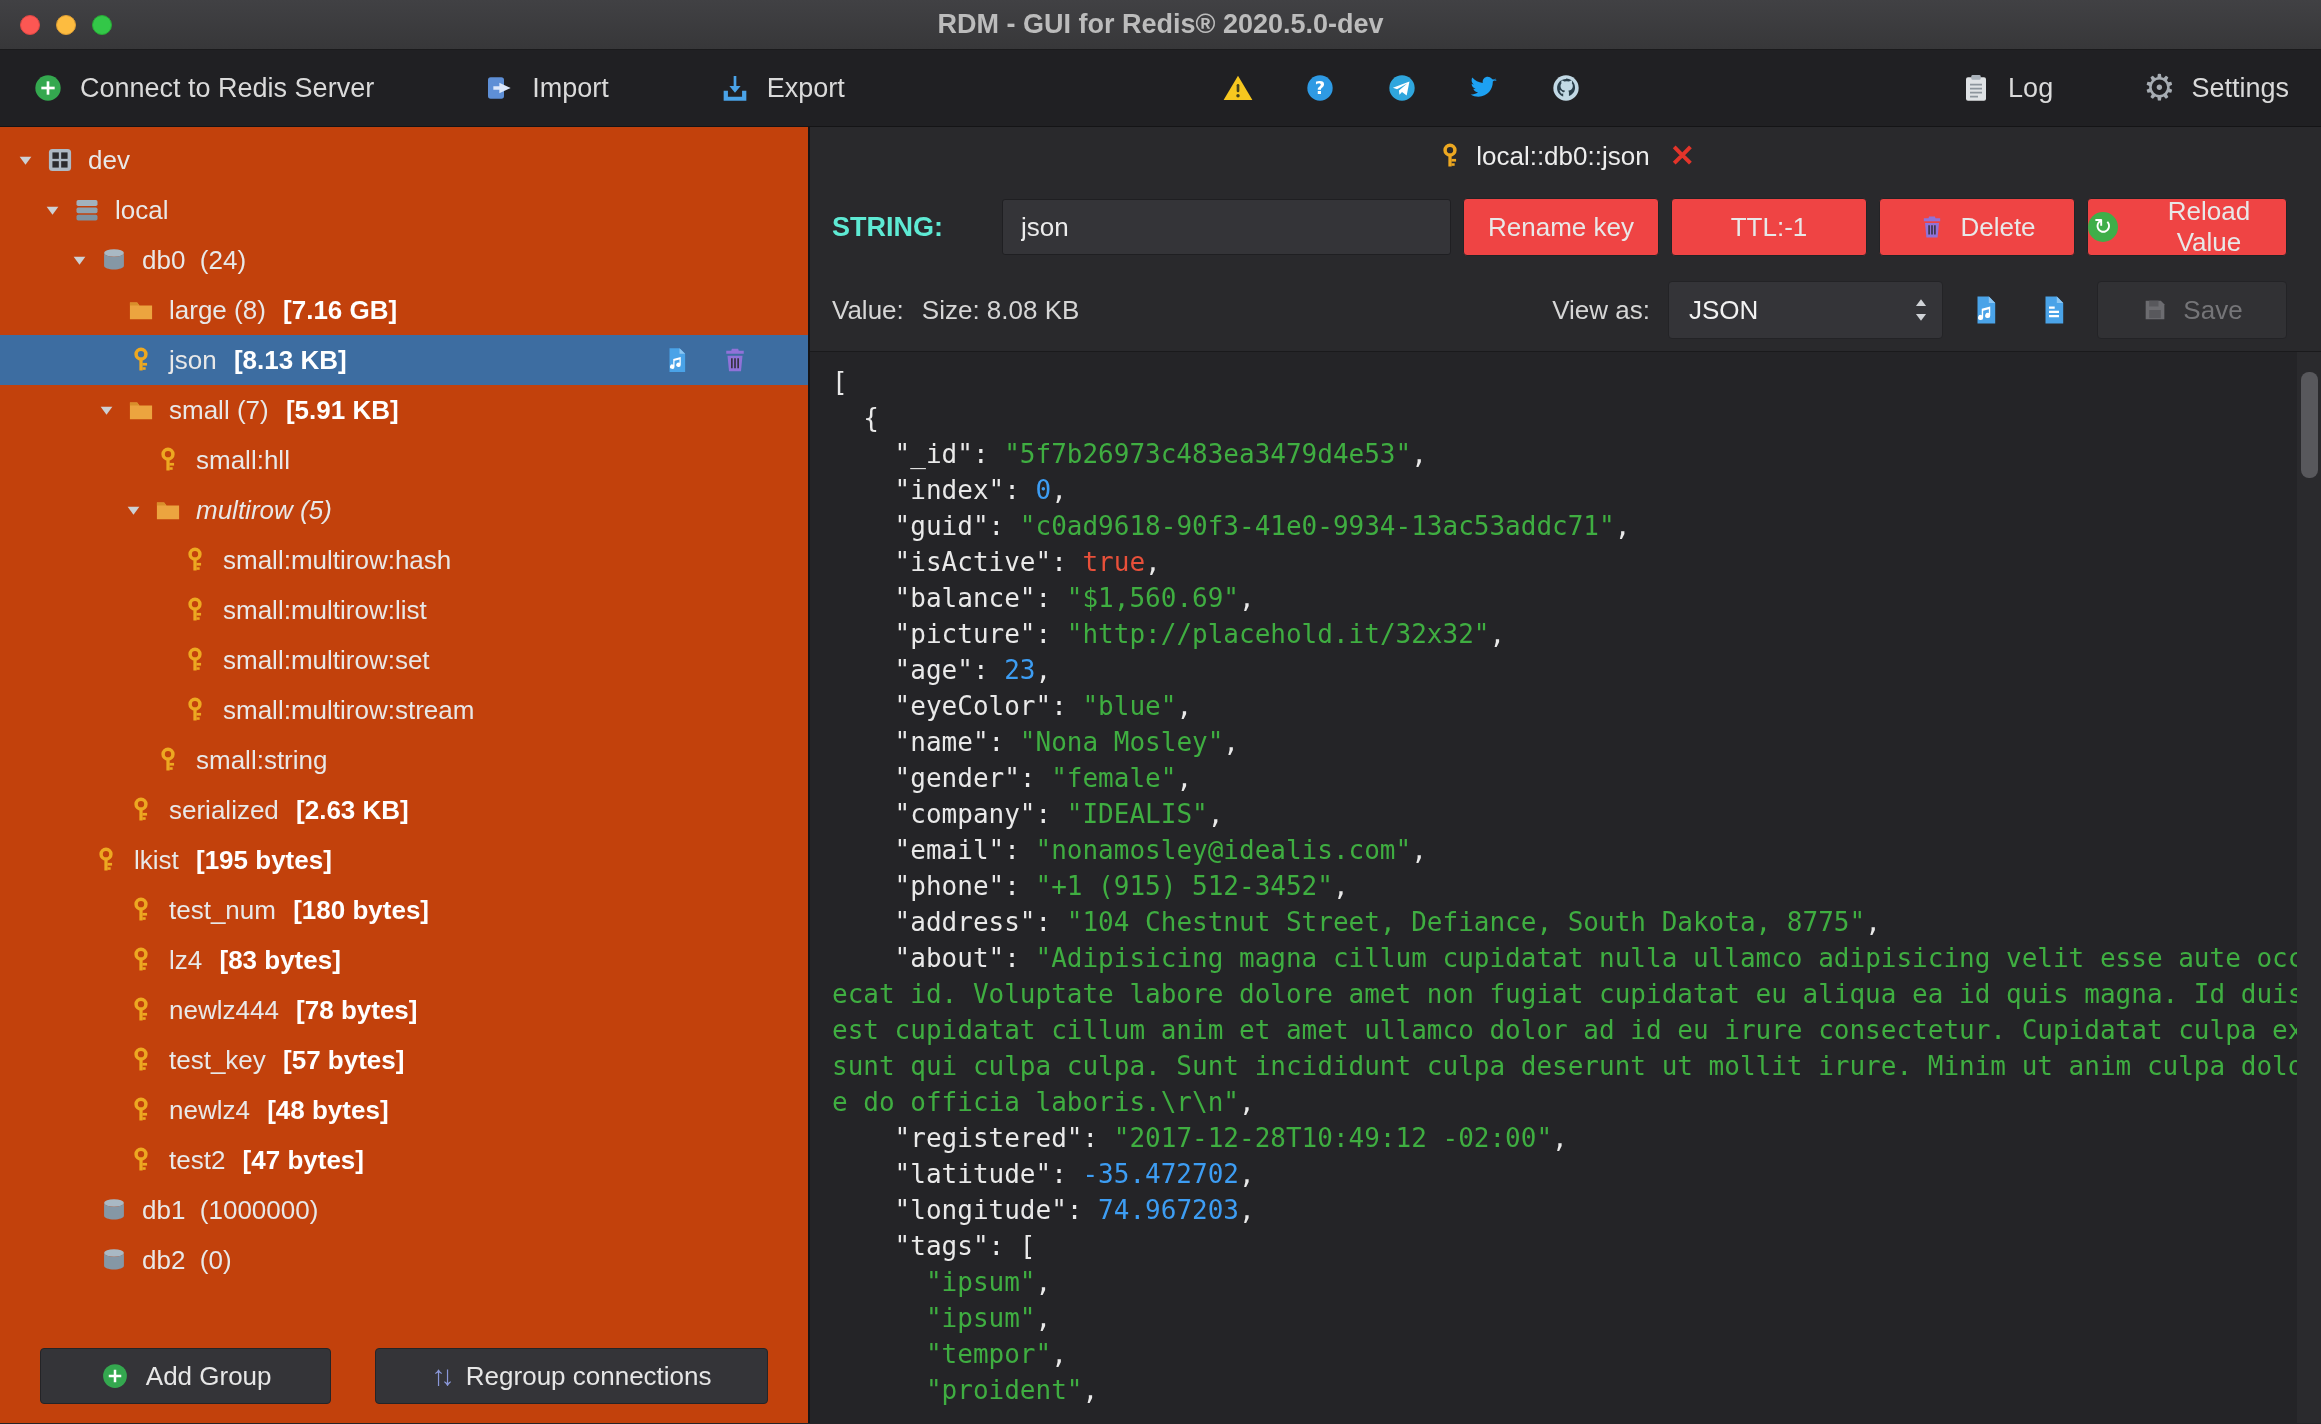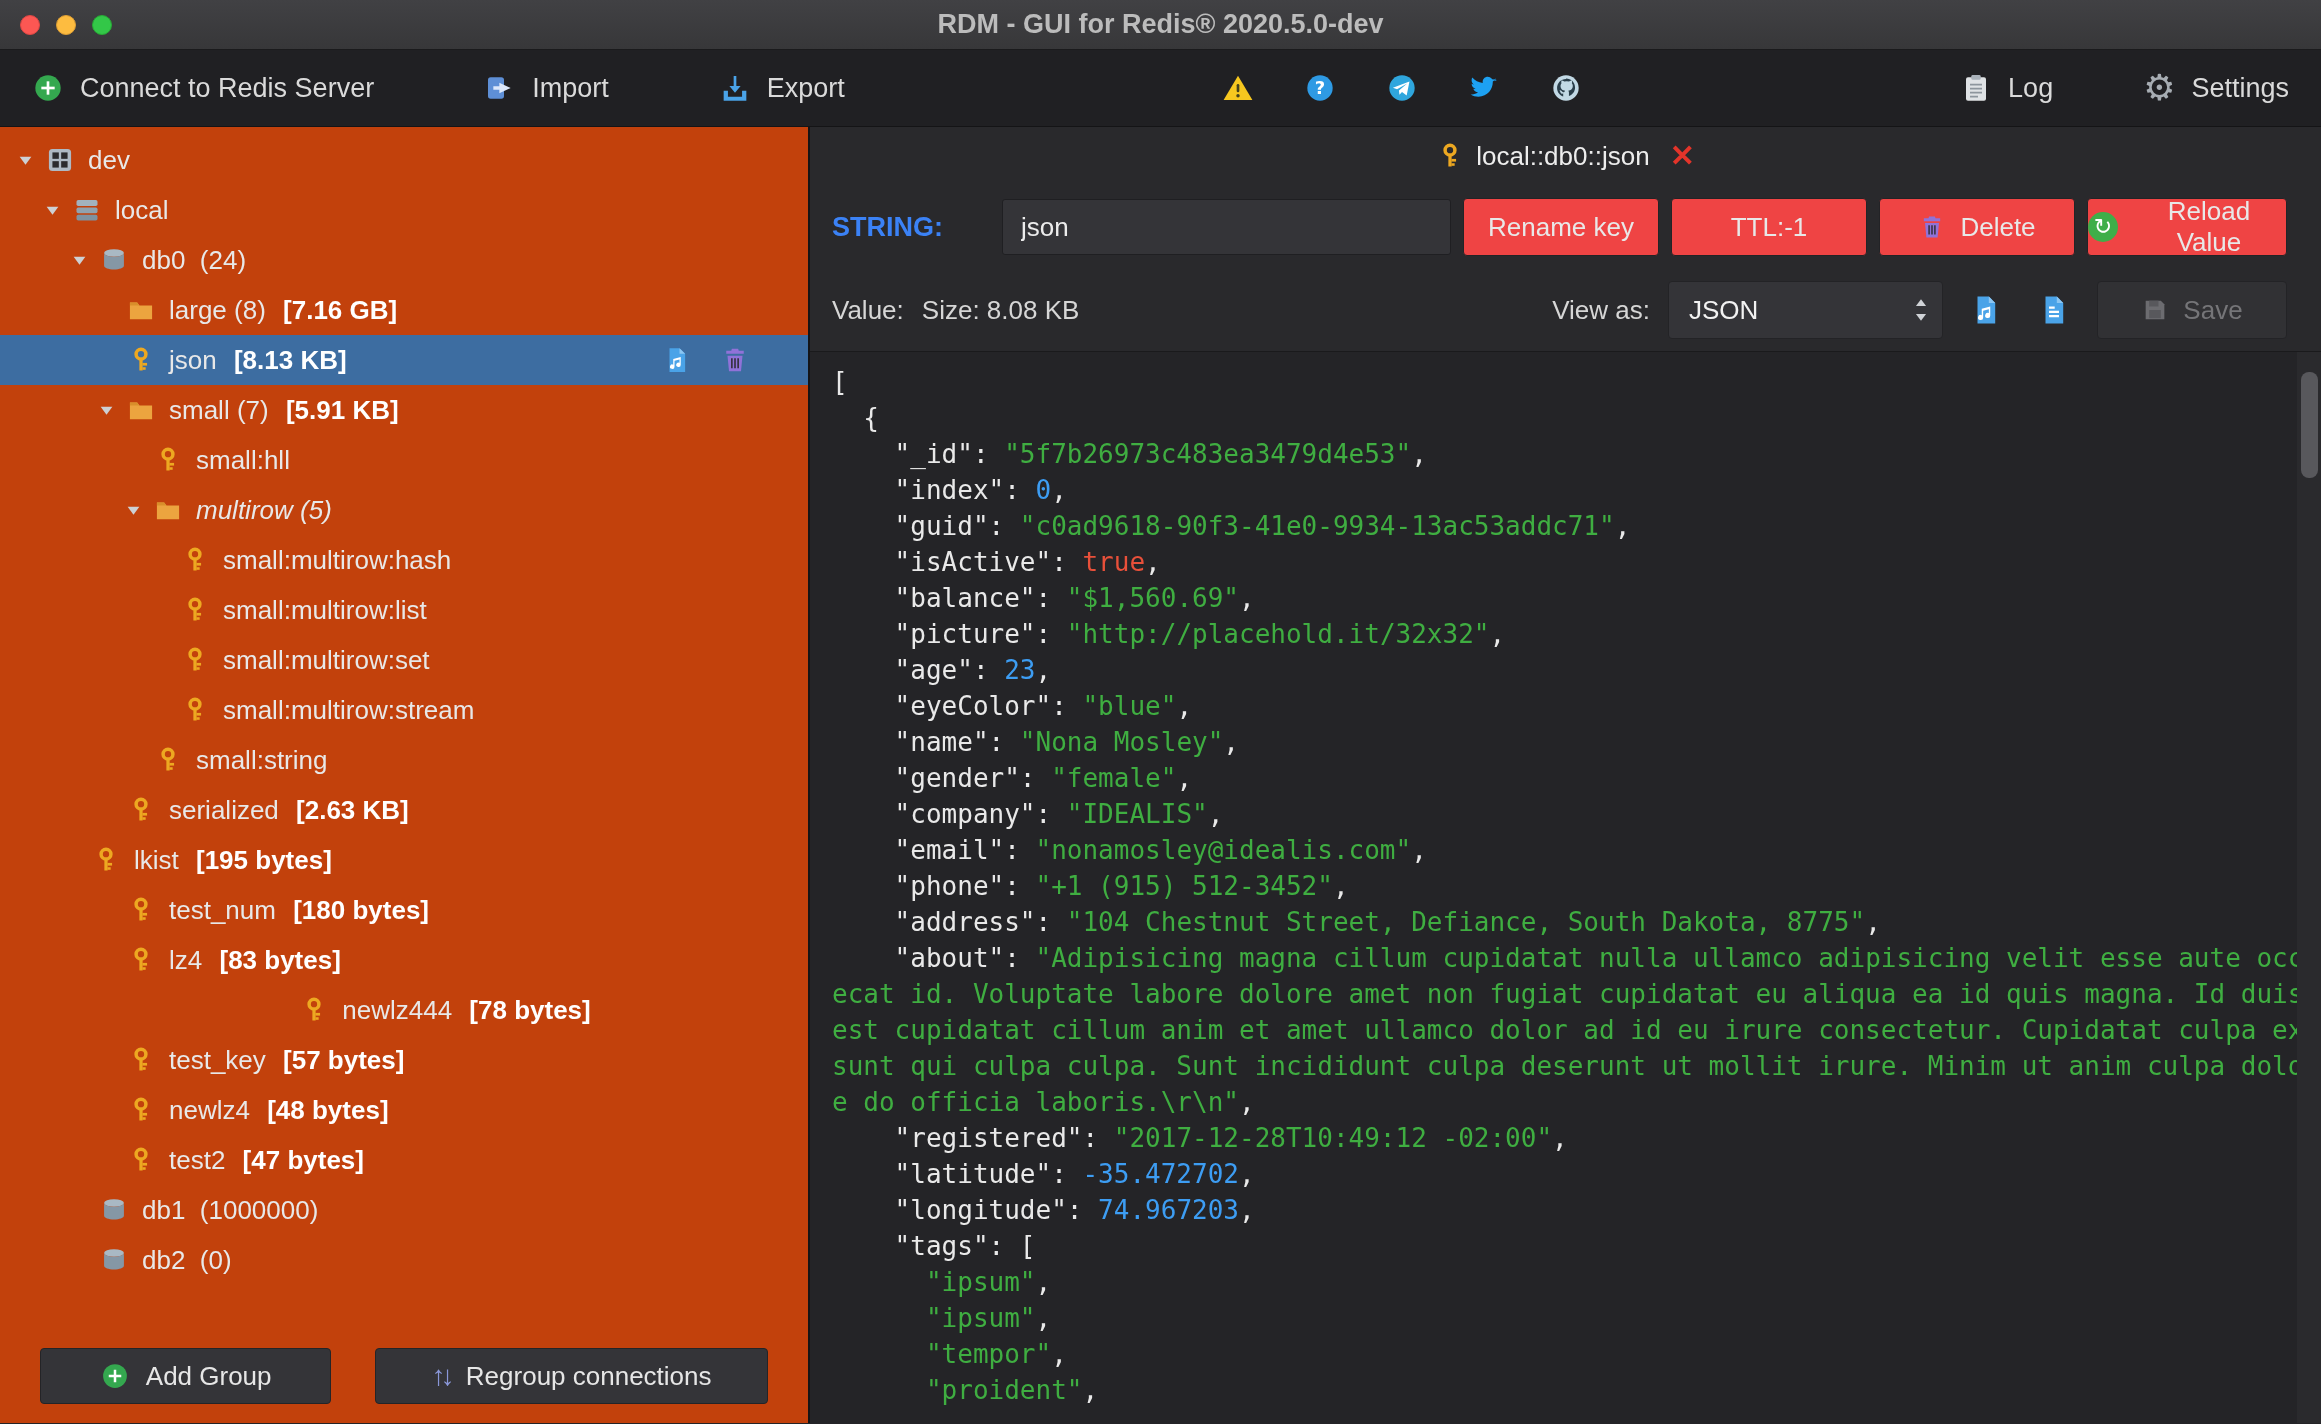--- a/index.html
+++ b/index.html
@@ -46,21 +46,21 @@
   .sbtn.grow1 { flex:1; }
   .sbtn.grow2 { flex:1.35; }
 
   .main { flex:1; min-width:0; display:flex; flex-direction:column; background:#29292c; }
   .tabbar { height:58px; display:flex; align-items:center; justify-content:center; }
   .tab { display:flex; align-items:center; gap:12px; color:#ededed; font-size:26px; }
   .tab [data-icon] svg { width:28px; height:28px; display:block; }
   .tab-close { color:#e3342a; font-weight:bold; font-size:30px; margin-left:8px; line-height:1; }
 
   .keyrow { height:84px; display:flex; align-items:center; padding:0 34px 0 22px; gap:12px; }
-  .key-type { font-weight:bold; color:#3b82f6; font-size:27px; width:158px; min-width:158px; }
+  .key-type { font-weight:bold; color:#5eead4; font-size:27px; width:158px; min-width:158px; }
   .key-input { flex:1; height:56px; background:#343438; border:1px solid #1f1f22; border-radius:3px;
     color:#ececec; font-size:26px; padding:0 18px; font-family:inherit; outline:none; }
   .btn { height:58px; background:#ef4444; border:1px solid #232326; border-radius:4px; color:#e8e8e8;
     font-size:26px; display:flex; align-items:center; justify-content:center; gap:14px; font-family:inherit; }
   .btn [data-icon] svg { width:28px; height:28px; display:block; }
   .bw { width:196px; min-width:196px; }
   .bw2 { width:200px; min-width:200px; }
   .reload-circle { width:30px; height:30px; border-radius:50%; background:#3fae49; color:#fff; display:inline-flex;
     align-items:center; justify-content:center; font-size:22px; line-height:1; }
 
@@ -418,21 +418,21 @@
             <svg viewBox="0 0 24 24">
               <circle cx="12" cy="7" r="4.2" fill="none" stroke="#eda821" stroke-width="3"></circle>
               <rect x="10.6" y="10.5" width="2.8" height="10.5" fill="#eda821"></rect>
               <rect x="13.2" y="14.5" width="4" height="2.3" fill="#eda821"></rect>
               <rect x="13.2" y="18.2" width="2.8" height="2.2" fill="#eda821"></rect>
             </svg>
           </span>
           <span class="tlabel">lz4 </span>
           <b class="tsize">[83 bytes]</b>
         </div>
-        <div class="tree-row" style="padding-left: 47px; justify-content: center;">
+        <div class="tree-row" style="padding-left: 91px;">
           <span class="tri"></span>
           <span class="ticon">
             <svg viewBox="0 0 24 24">
               <circle cx="12" cy="7" r="4.2" fill="none" stroke="#eda821" stroke-width="3"></circle>
               <rect x="10.6" y="10.5" width="2.8" height="10.5" fill="#eda821"></rect>
               <rect x="13.2" y="14.5" width="4" height="2.3" fill="#eda821"></rect>
               <rect x="13.2" y="18.2" width="2.8" height="2.2" fill="#eda821"></rect>
             </svg>
           </span>
           <span class="tlabel">newlz444 </span>

